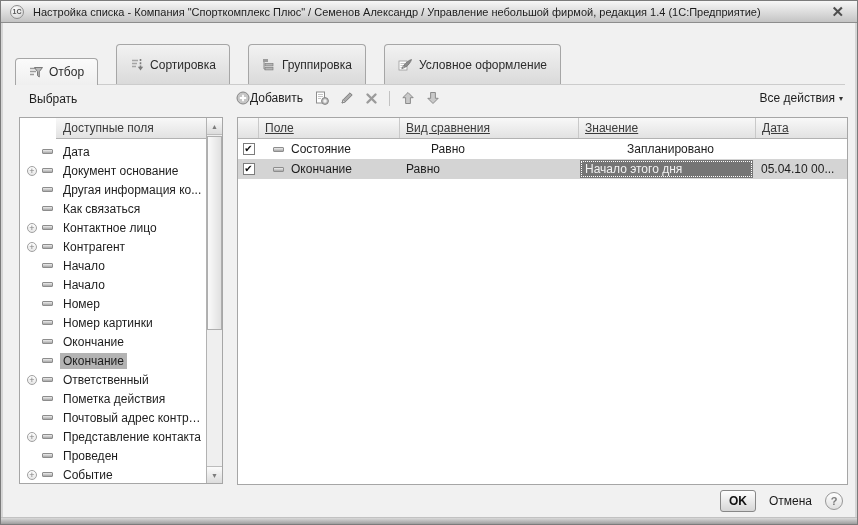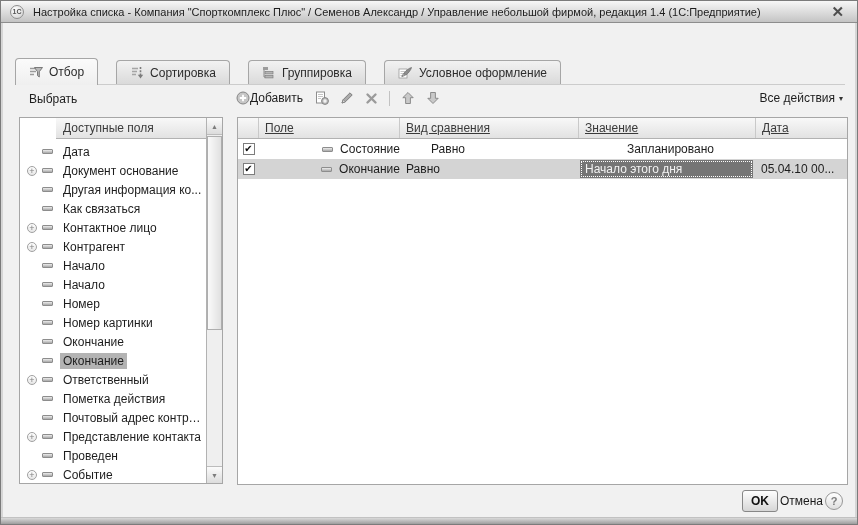--- a/index.html
+++ b/index.html
@@ -18,21 +18,21 @@
     background:radial-gradient(circle at 35% 30%,#ffffff,#cfcfcf);
     border:1px solid #8f8f8f;display:flex;align-items:center;justify-content:center;
     font-size:7px;font-weight:bold;color:#555;}
   .win-title{margin-left:9px;font-size:11px;color:#1c1c1c;white-space:nowrap;overflow:hidden;}
   .close-x{margin-left:auto;font-size:15px;line-height:15px;font-weight:bold;color:#4e4e4e;padding:0 4px;cursor:default;}
   
   .heading{position:absolute;top:31px;left:18px;font-size:16px;font-weight:bold;color:#8e8e8e;}
   
   .tabstrip{position:absolute;top:56px;left:14px;right:12px;height:28px;
     display:flex;align-items:flex-end;gap:18px;border-bottom:1px solid #cccccc;}
-  .tab{height:24px;display:flex;align-items:center;gap:6px;padding:0 13px;
+  .tab{height:40px;display:flex;align-items:center;gap:6px;padding:0 13px;
     border:1px solid #a6a6a6;border-bottom:none;border-radius:4px 4px 0 0;
     background:linear-gradient(#f2f2f2,#dadada);font-size:12px;color:#2c2c2c;position:relative;cursor:default;}
   .tab.active{height:27px;background:linear-gradient(#fbfbfb,#efefef);margin-bottom:-1px;z-index:2;}
   .tab svg{flex:0 0 auto;}
   
   .select-btn{position:absolute;top:89px;left:24px;font-size:12px;color:#1d1d1d;
     background:none;border:none;padding:2px 4px;font-family:inherit;}
   .toolbar{position:absolute;top:86px;left:233px;right:12px;height:22px;
     display:flex;align-items:center;gap:7px;font-size:12px;}
   .tb-btn{display:flex;align-items:center;background:none;border:none;padding:1px 2px;
@@ -75,32 +75,32 @@
   .w-check{width:21px;flex:0 0 auto;padding-left:0;}
   .w-field{width:141px;flex:0 0 auto;}
   .w-cmp{width:179px;flex:0 0 auto;}
   .w-val{width:177px;flex:0 0 auto;}
   .w-date{flex:1;min-width:0;}
   .t-row{display:flex;height:20px;align-items:center;}
   .t-row.selected{background:#d4d4d4;}
   .c-check{width:21px;flex:0 0 auto;display:flex;justify-content:center;}
   .checkbox{width:12px;height:12px;background:#fff;border:1px solid #7d7d7d;
     font-size:10px;line-height:10px;text-align:center;color:#111;}
-  .c-field{width:141px;flex:0 0 auto;display:flex;align-items:center;padding-left:14px;justify-content:flex-end;}
+  .c-field{width:141px;flex:0 0 auto;display:flex;align-items:center;padding-left:14px;}
   .c-cmp{width:179px;flex:0 0 auto;}
   .r1 .c-cmp{padding-left:31px;}
   .r2 .c-cmp{padding-left:6px;}
   .c-val{width:177px;flex:0 0 auto;}
   .r1 .c-val{padding-left:48px;}
   .edit-cell{height:18px;margin:0 3px 0 1px;background:#757575;color:#f3f3f3;
     display:flex;align-items:center;padding-left:5px;
     outline:1px dotted #ffffff;outline-offset:-2px;white-space:nowrap;}
   .c-date{flex:1;min-width:0;padding-left:5px;white-space:nowrap;overflow:hidden;}
   
-  .footer{position:absolute;right:14px;bottom:12px;display:flex;align-items:center;padding-left:40px;}
+  .footer{position:absolute;right:14px;bottom:12px;display:flex;align-items:center;gap:11px;padding-left:40px;}
   .ok-btn{min-width:36px;height:22px;background:linear-gradient(#fefefe,#d6d6d6);
     border:1px solid #878787;border-radius:3px;font-weight:bold;font-size:12px;
     font-family:inherit;color:#111;padding:0 8px;}
   .cancel-btn{background:none;border:none;font-family:inherit;font-size:12px;color:#1a1a1a;padding:0 2px;}
   .help-btn{width:18px;height:18px;border-radius:50%;border:1px solid #979797;
     background:linear-gradient(#ffffff,#dfdfdf);color:#7b7b7b;font-size:11px;font-weight:bold;
     display:flex;align-items:center;justify-content:center;font-family:inherit;}
   .bottom-strip{position:absolute;left:0;right:0;bottom:0;height:7px;
     background:linear-gradient(#dadada,#9d9d9d);border-top:1px solid #c2c2c2;}
 </style>

